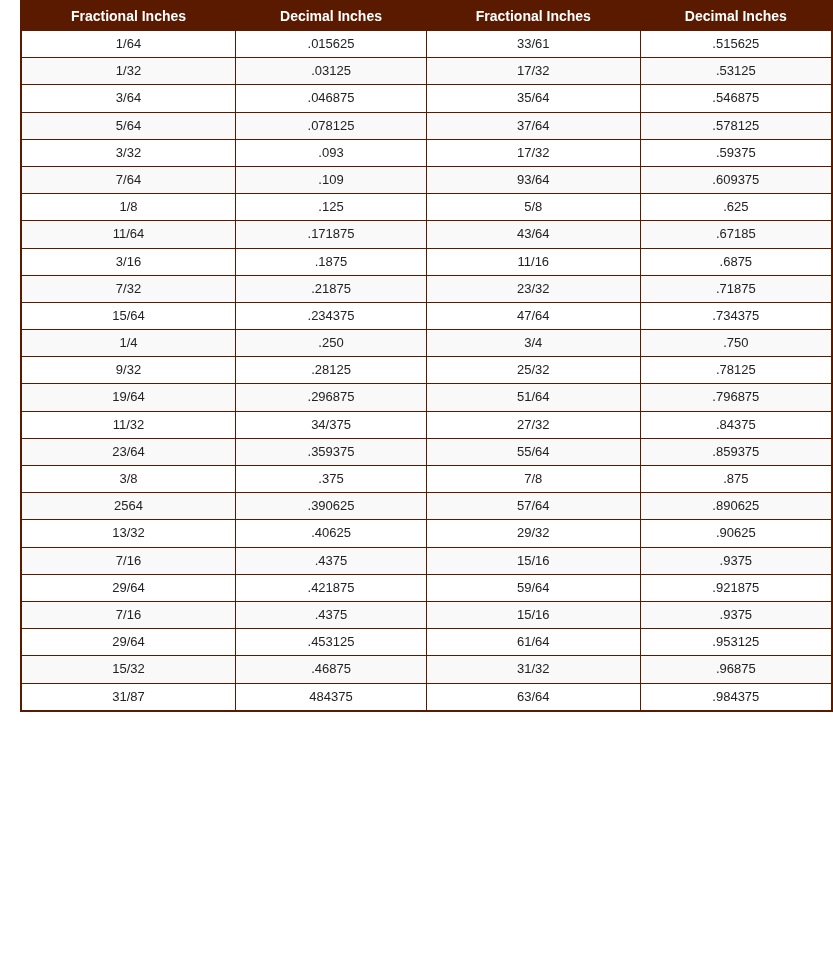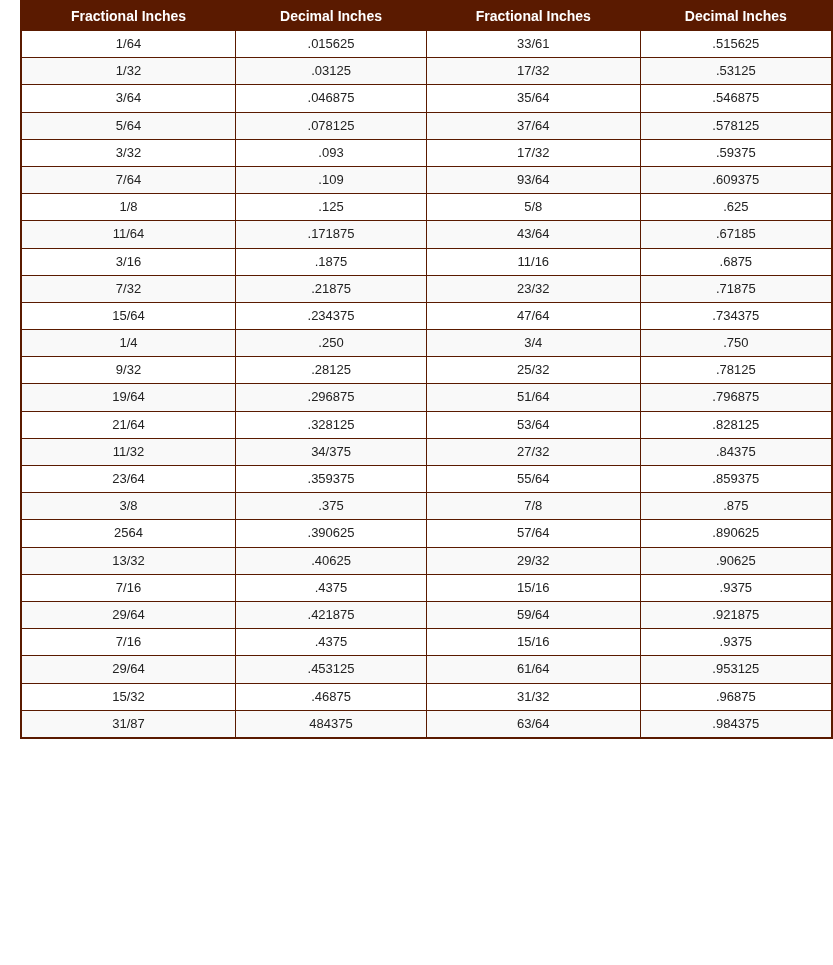--- a/index.html
+++ b/index.html
@@ -133,26 +133,20 @@
           <td>25/32</td>
           <td>.78125</td>
         </tr>
         <tr>
           <td>19/64</td>
           <td>.296875</td>
           <td>51/64</td>
           <td>.796875</td>
         </tr>
         <tr>
-          <td>21/64</td>
-          <td>.328125</td>
-          <td>53/64</td>
-          <td>.828125</td>
-        </tr>
-        <tr>
           <td>11/32</td>
           <td>34/375</td>
           <td>27/32</td>
           <td>.84375</td>
         </tr>
         <tr>
           <td>23/64</td>
           <td>.359375</td>
           <td>55/64</td>
           <td>.859375</td>

